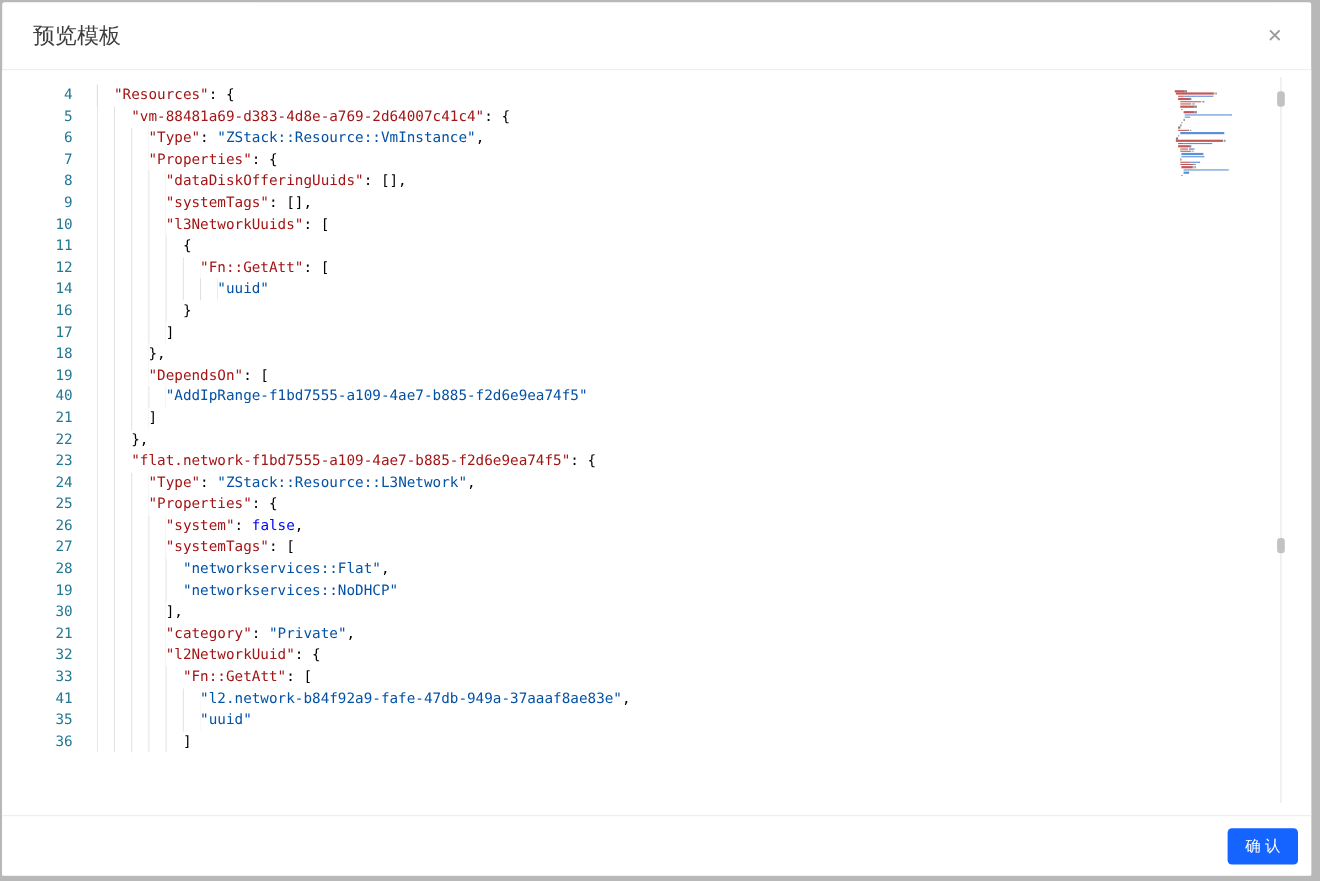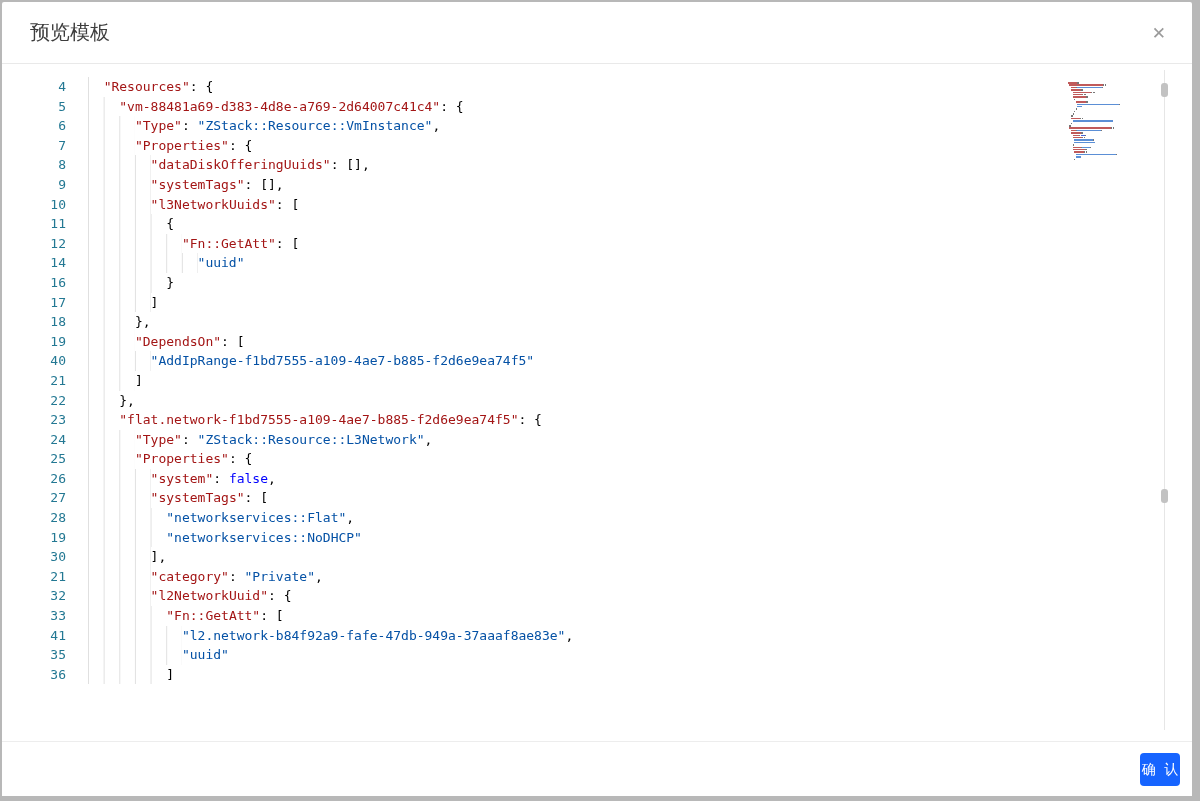--- a/index.html
+++ b/index.html
@@ -32,22 +32,22 @@
   .mtk { display:inline-block; height:1.5px; }
 
   
   .sb-track { position:absolute; left:1162px; top:6px; width:1px; height:660px; background:#e6e6e6; }
   .sb-thumb { position:absolute; left:1159px; width:7px; height:14px; background:#c2c2c2; border-radius:3px; cursor:pointer; }
   .sb-thumb.t1 { top:19px; }
   .sb-thumb.t2 { top:425px; }
 
   
   .ftr { flex:0 0 55px; border-top:1px solid #ededed; position:relative; background:#fff; }
-  .btn-primary { position:absolute; right:12px; top:11px; width:40px; height:33px; background:#1664ff; color:#fff;
-                 border:none; border-radius:4px; font-size:14px; font-family:Liberation Mono, monospace; cursor:pointer; }
+  .btn-primary { position:absolute; right:12px; top:11px; width:64px; height:33px; background:#1664ff; color:#fff;
+                 border:none; border-radius:4px; font-size:14px; font-family:Liberation Sans, sans-serif; cursor:pointer; }
 </style>
 <style>.tok-k{color:#a31515}.tok-s{color:#0451a5}.tok-w{color:#0000ff}.line{color:#000000}.ln{color:#237893}</style></head>
 <body>
 
 <div class="frame">
   <div class="modal">
 
     <div class="hdr">
       <span class="title">预览模板</span>
       <span class="close">✕</span>

